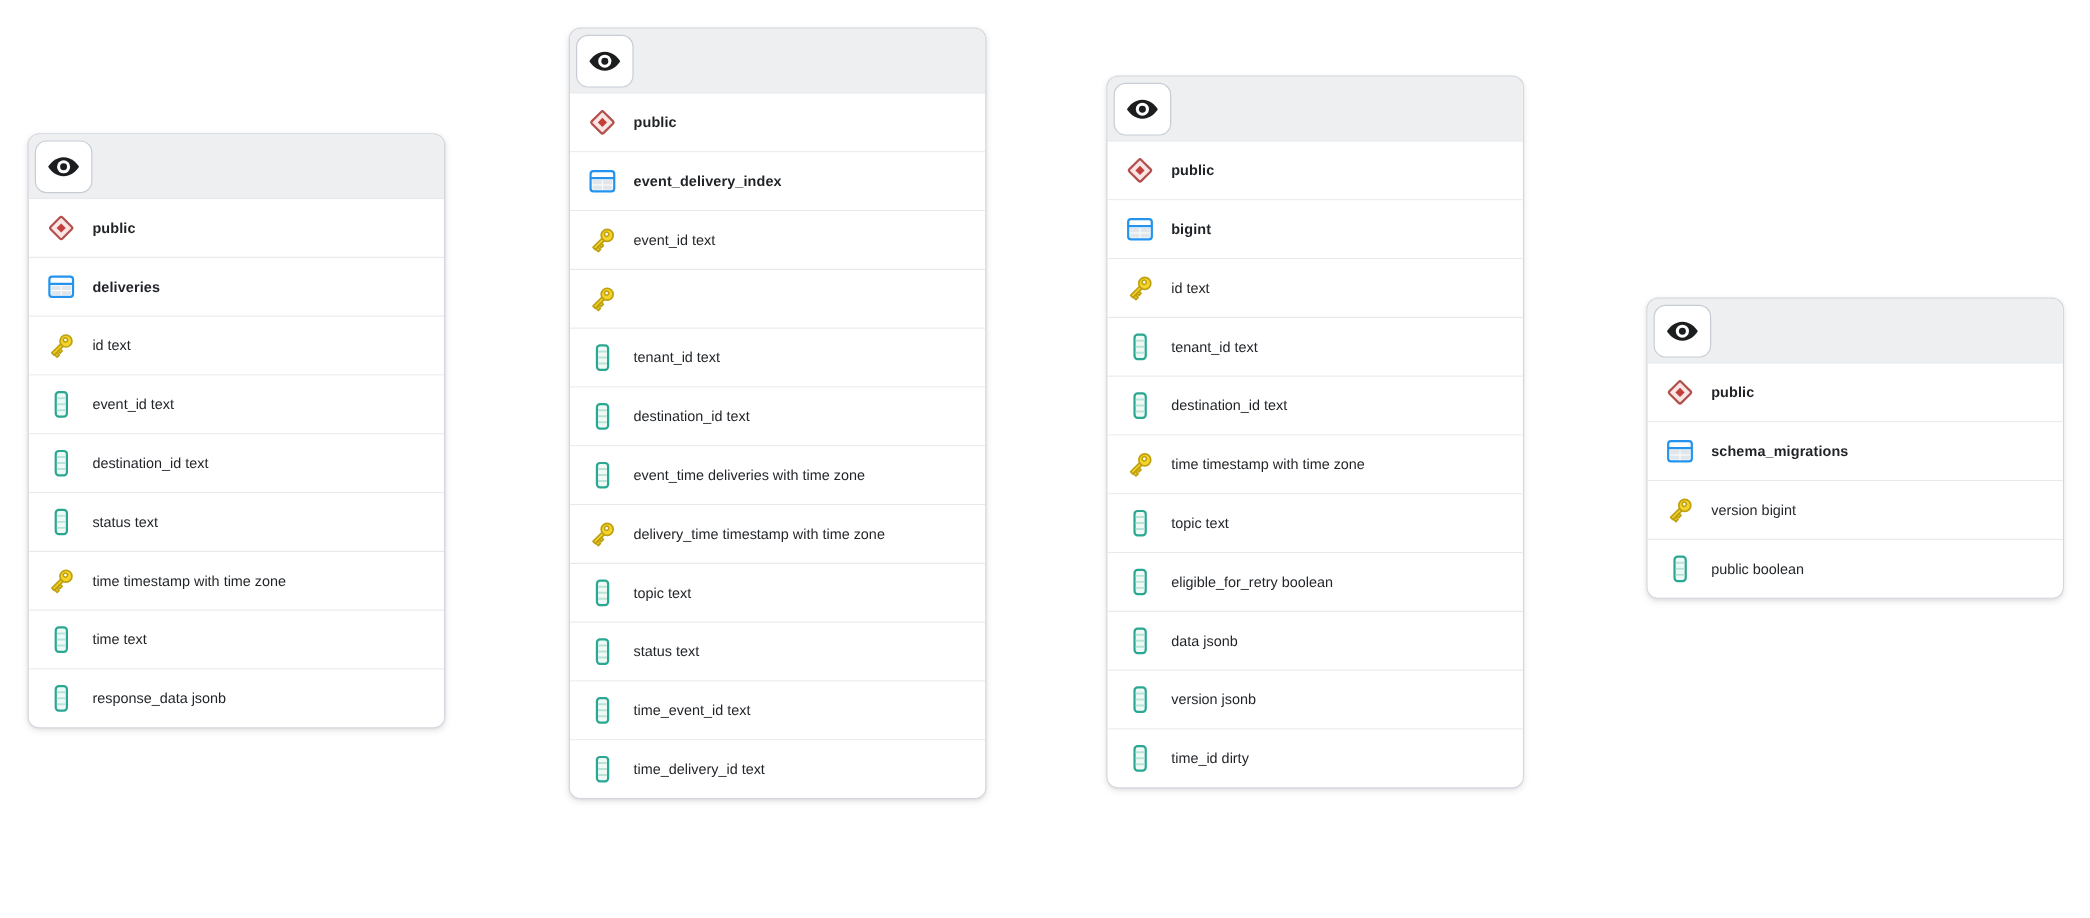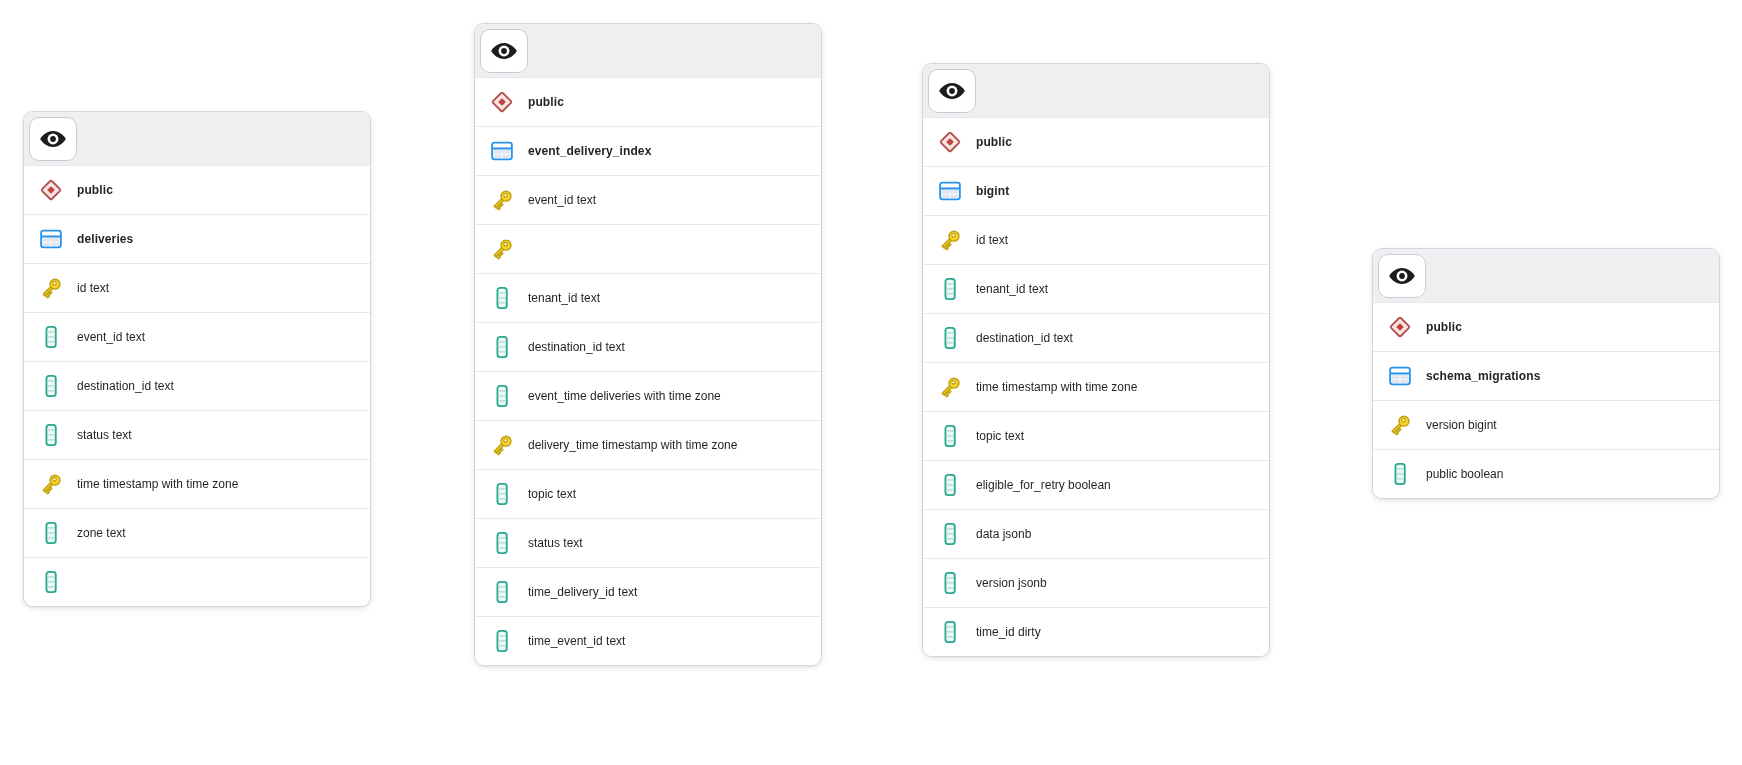--- a/index.html
+++ b/index.html
@@ -183,34 +183,35 @@
     <span class="icon">
   <svg width="26" height="26" viewBox="0 0 24 24">
     <rect x="7.8" y="2.6" width="8.6" height="18.8" rx="2.4" fill="var(--column-fill, #effaf6)" stroke="var(--column-stroke, #2aa791)" stroke-width="1.7"></rect>
     <g stroke="var(--column-stripe, #b9e3d9)" stroke-width="1.5">
       <line x1="8.7" y1="7.3" x2="15.5" y2="7.3"></line>
       <line x1="8.7" y1="11.9" x2="15.5" y2="11.9"></line>
       <line x1="8.7" y1="16.5" x2="15.5" y2="16.5"></line>
     </g>
   </svg>
 </span>
-    <span class="label">zone text</span>
-  </div>
-
-  <div class="row">
-    <span class="icon">
-  <svg width="26" height="26" viewBox="0 0 24 24">
-    <rect x="7.8" y="2.6" width="8.6" height="18.8" rx="2.4" fill="var(--column-fill, #effaf6)" stroke="var(--column-stroke, #2aa791)" stroke-width="1.7"></rect>
-    <g stroke="var(--column-stripe, #b9e3d9)" stroke-width="1.5">
-      <line x1="8.7" y1="7.3" x2="15.5" y2="7.3"></line>
-      <line x1="8.7" y1="11.9" x2="15.5" y2="11.9"></line>
-      <line x1="8.7" y1="16.5" x2="15.5" y2="16.5"></line>
-    </g>
-  </svg>
-</span>
+    <span class="label">time text</span>
+  </div>
+
+  <div class="row">
+    <span class="icon">
+  <svg width="26" height="26" viewBox="0 0 24 24">
+    <rect x="7.8" y="2.6" width="8.6" height="18.8" rx="2.4" fill="var(--column-fill, #effaf6)" stroke="var(--column-stroke, #2aa791)" stroke-width="1.7"></rect>
+    <g stroke="var(--column-stripe, #b9e3d9)" stroke-width="1.5">
+      <line x1="8.7" y1="7.3" x2="15.5" y2="7.3"></line>
+      <line x1="8.7" y1="11.9" x2="15.5" y2="11.9"></line>
+      <line x1="8.7" y1="16.5" x2="15.5" y2="16.5"></line>
+    </g>
+  </svg>
+</span>
+    <span class="label">response_data jsonb</span>
   </div>
 </div>
   </div>
 
   <div class="table-card" style="left: 474px; top: 23px;">
     <div class="card-header">
       <button class="eye-button">
         <svg width="30" height="26" viewBox="0 0 28 24">
           <path d="M14 4.6 C8.2 4.6 3.7 9 2 12 c1.7 3 6.2 7.4 12 7.4 S24.3 15 26 12 C24.3 9 19.8 4.6 14 4.6 Z" fill="var(--eye, #1b1d1f)"></path>
           <circle cx="14" cy="12" r="5.1" fill="#ffffff"></circle>
@@ -363,35 +364,35 @@
     <span class="icon">
   <svg width="26" height="26" viewBox="0 0 24 24">
     <rect x="7.8" y="2.6" width="8.6" height="18.8" rx="2.4" fill="var(--column-fill, #effaf6)" stroke="var(--column-stroke, #2aa791)" stroke-width="1.7"></rect>
     <g stroke="var(--column-stripe, #b9e3d9)" stroke-width="1.5">
       <line x1="8.7" y1="7.3" x2="15.5" y2="7.3"></line>
       <line x1="8.7" y1="11.9" x2="15.5" y2="11.9"></line>
       <line x1="8.7" y1="16.5" x2="15.5" y2="16.5"></line>
     </g>
   </svg>
 </span>
+    <span class="label">time_event_id text</span>
+  </div>
+
+  <div class="row">
+    <span class="icon">
+  <svg width="26" height="26" viewBox="0 0 24 24">
+    <rect x="7.8" y="2.6" width="8.6" height="18.8" rx="2.4" fill="var(--column-fill, #effaf6)" stroke="var(--column-stroke, #2aa791)" stroke-width="1.7"></rect>
+    <g stroke="var(--column-stripe, #b9e3d9)" stroke-width="1.5">
+      <line x1="8.7" y1="7.3" x2="15.5" y2="7.3"></line>
+      <line x1="8.7" y1="11.9" x2="15.5" y2="11.9"></line>
+      <line x1="8.7" y1="16.5" x2="15.5" y2="16.5"></line>
+    </g>
+  </svg>
+</span>
     <span class="label">time_delivery_id text</span>
-  </div>
-
-  <div class="row">
-    <span class="icon">
-  <svg width="26" height="26" viewBox="0 0 24 24">
-    <rect x="7.8" y="2.6" width="8.6" height="18.8" rx="2.4" fill="var(--column-fill, #effaf6)" stroke="var(--column-stroke, #2aa791)" stroke-width="1.7"></rect>
-    <g stroke="var(--column-stripe, #b9e3d9)" stroke-width="1.5">
-      <line x1="8.7" y1="7.3" x2="15.5" y2="7.3"></line>
-      <line x1="8.7" y1="11.9" x2="15.5" y2="11.9"></line>
-      <line x1="8.7" y1="16.5" x2="15.5" y2="16.5"></line>
-    </g>
-  </svg>
-</span>
-    <span class="label">time_event_id text</span>
   </div>
 </div>
   </div>
 
   <div class="table-card" style="left: 922px; top: 63px;">
     <div class="card-header">
       <button class="eye-button">
         <svg width="30" height="26" viewBox="0 0 28 24">
           <path d="M14 4.6 C8.2 4.6 3.7 9 2 12 c1.7 3 6.2 7.4 12 7.4 S24.3 15 26 12 C24.3 9 19.8 4.6 14 4.6 Z" fill="var(--eye, #1b1d1f)"></path>
           <circle cx="14" cy="12" r="5.1" fill="#ffffff"></circle>

